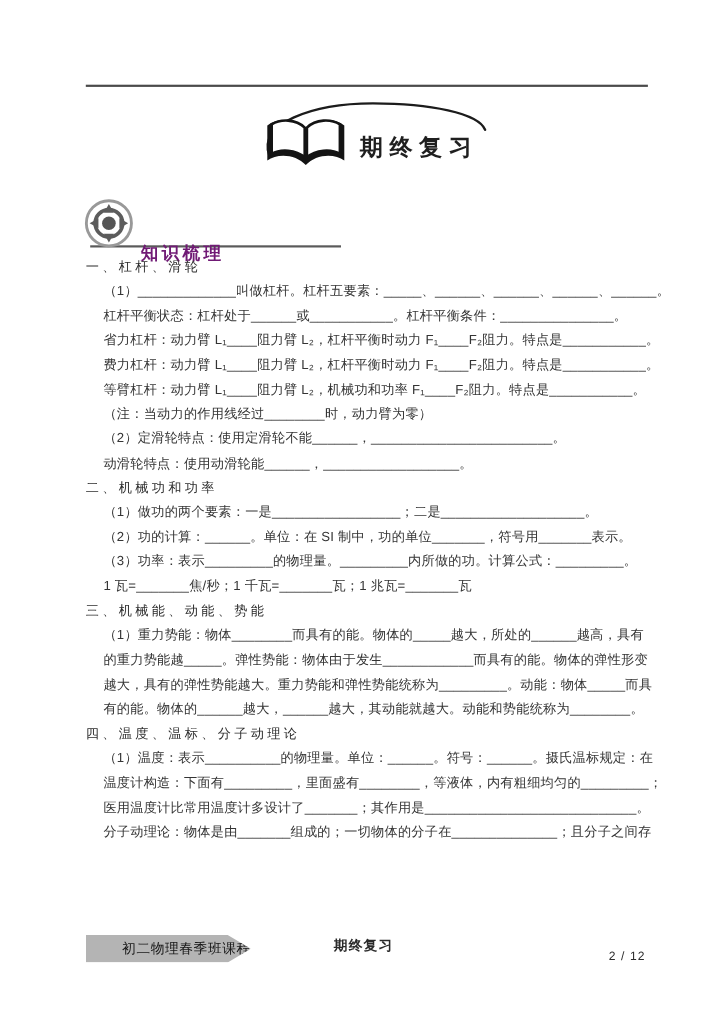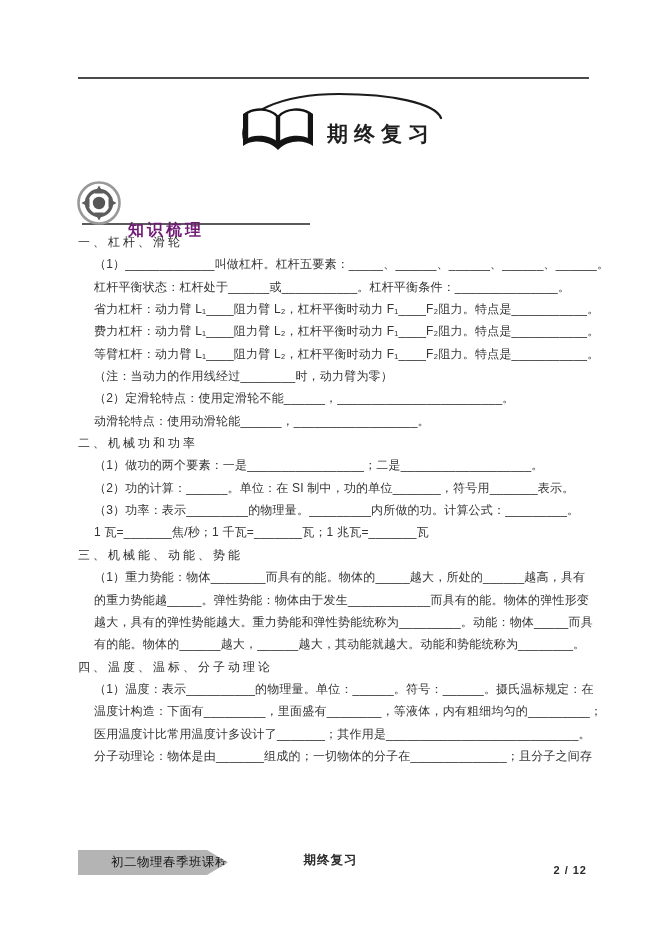--- a/index.html
+++ b/index.html
@@ -39,21 +39,21 @@
     clip-path:polygon(0 0,86% 0,100% 50%,86% 100%,0 100%);
     display:flex;align-items:center;padding-left:11px;box-sizing:border-box;
     font-size:12.5px;color:#161616;letter-spacing:0.5px;white-space:nowrap;justify-content:flex-end;
   }
   .footer-center{
     position:absolute;left:0;right:0;top:852px;text-align:center;
     font-size:12.5px;font-weight:600;letter-spacing:1px;color:#2b2b2b;
   }
   .footer-page{
     position:absolute;right:74px;top:864px;
-    font-size:11px;font-weight:bold;color:#2b2b2b;letter-spacing:1px;
+    font-size:11px;font-weight:normal;color:#2b2b2b;letter-spacing:1px;
   }
 </style>
 </head>
 <body>
 
 <div class="top-rule"></div>
 
 <div class="doc-header">
   <svg width="220" height="72" viewBox="0 0 220 72">
 
@@ -83,21 +83,21 @@
   </svg>
   <span class="kb-label">知识梳理</span>
 </div>
 
 <div class="content">
     <p class="line heading">一、杠杆、滑轮</p>
     <p class="line">（1）_____________叫做杠杆。杠杆五要素：_____、______、______、______、______。</p>
     <p class="line">杠杆平衡状态：杠杆处于______或___________。杠杆平衡条件：_______________。</p>
     <p class="line">省力杠杆：动力臂 L₁____阻力臂 L₂，杠杆平衡时动力 F₁____F₂阻力。特点是___________。</p>
     <p class="line">费力杠杆：动力臂 L₁____阻力臂 L₂，杠杆平衡时动力 F₁____F₂阻力。特点是___________。</p>
-    <p class="line">等臂杠杆：动力臂 L₁____阻力臂 L₂，杠杆平衡时动力 F₁____F₂阻力。特点是___________。</p>
+    <p class="line">等臂杠杆：动力臂 L₁____阻力臂 L₂，机械功和功率 F₁____F₂阻力。特点是___________。</p>
     <p class="line">（注：当动力的作用线经过________时，动力臂为零）</p>
     <p class="line">（2）定滑轮特点：使用定滑轮不能______，________________________。</p>
     <p class="line">动滑轮特点：使用动滑轮能______，__________________。</p>
     <p class="line heading">二、机械功和功率</p>
     <p class="line">（1）做功的两个要素：一是_________________；二是___________________。</p>
     <p class="line">（2）功的计算：______。单位：在 SI 制中，功的单位_______，符号用_______表示。</p>
     <p class="line">（3）功率：表示_________的物理量。_________内所做的功。计算公式：_________。</p>
     <p class="line">1 瓦=_______焦/秒；1 千瓦=_______瓦；1 兆瓦=_______瓦</p>
     <p class="line heading">三、机械能、动能、势能</p>
     <p class="line">（1）重力势能：物体________而具有的能。物体的_____越大，所处的______越高，具有</p>

